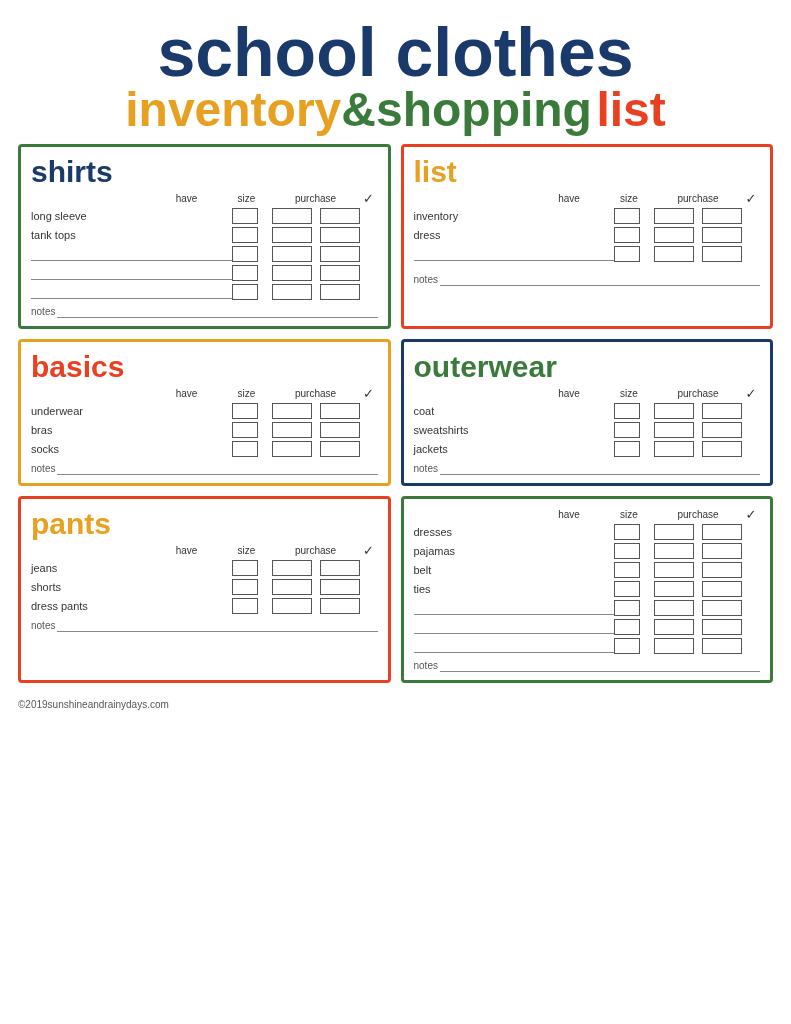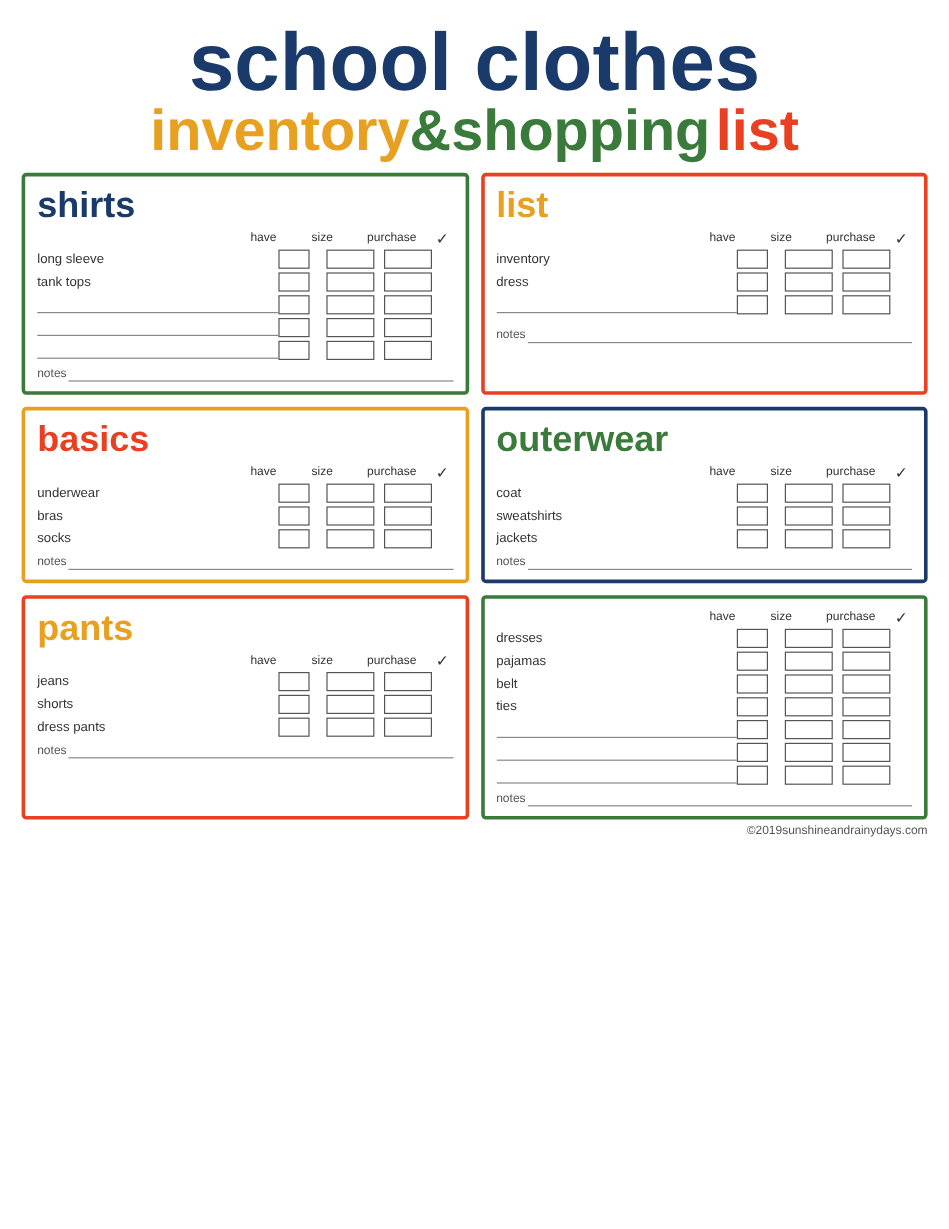--- a/index.html
+++ b/index.html
@@ -70,21 +70,21 @@
     .pants-title { color: #e8a020; }
     .other-title { color: #1a3a6b; }
 
     .col-headers {
       display: flex;
       justify-content: flex-end;
       align-items: center;
       font-size: 10px;
       color: #333;
       margin-bottom: 2px;
-      gap: 4px;
+      gap: 15px;
     }
 
     .col-have { width: 40px; text-align: center; }
     .col-size { width: 50px; text-align: center; }
     .col-purchase { width: 58px; text-align: center; }
     .col-check { width: 18px; text-align: center; font-size: 13px; }
 
     .item-row {
       display: flex;
       align-items: center;
@@ -135,24 +135,24 @@
       white-space: nowrap;
     }
 
     .notes-line {
       flex: 1;
       border-bottom: 1px solid #888;
       height: 14px;
     }
 
     .copyright {
-      text-align: right;
+      text-align: left;
       font-size: 10px;
       color: #555;
-      margin-top: 4px;
+      margin-top: 16px;
     }
   </style>
 </head>
 <body>
 
 <div>
 
   <div class="page-header">
     <div class="title-school">school clothes</div>
     <div>

